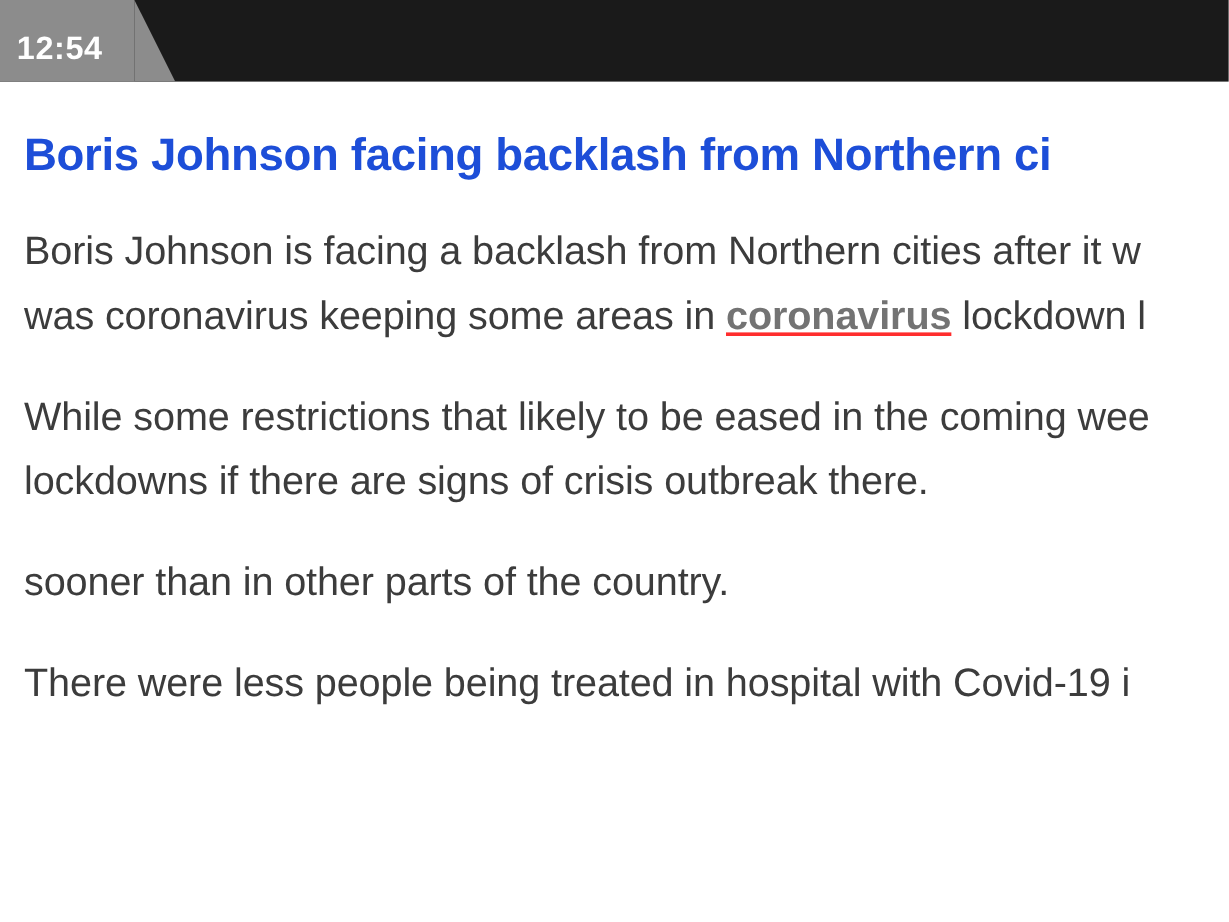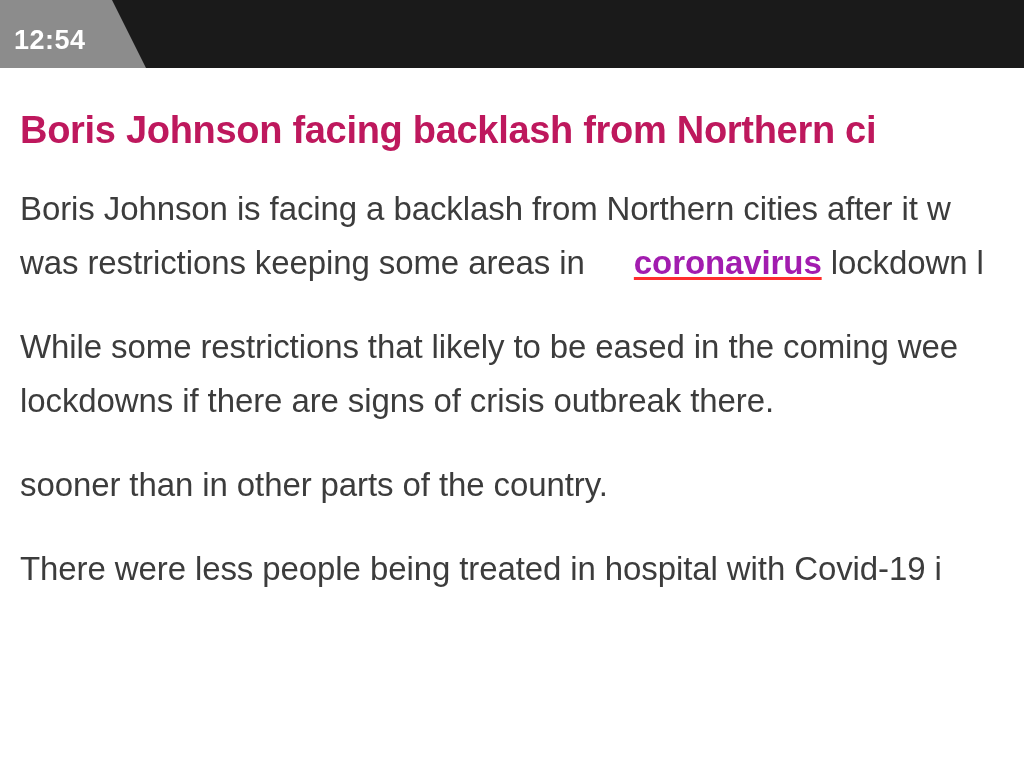--- a/index.html
+++ b/index.html
@@ -54,60 +54,59 @@
 
   
   .article {
     padding: 0 0 0 20px;
     width: 1004px;
     box-sizing: border-box;
   }
   .headline {
     font-size: 38px;
     font-weight: bold;
-    color: #be185d;
+    color: #1d4ed8;
     margin: 42px 0 0 0;
     line-height: 1.1;
     white-space: nowrap;
     letter-spacing: -0.3px;
   }
   .para {
     font-size: 33px;
     line-height: 54px;
     color: #3c3c3c;
     margin: 30px 0 0 0;
     white-space: nowrap;
     letter-spacing: -0.1px;
   }
   .para .line { display: block; }
   .kw {
-    color: #a21caf;
+    color: #737373;
     font-weight: bold;
     text-decoration: underline;
     text-decoration-color: #ff2d2d;
     text-underline-offset: 3px;
-    margin-left: 40px;
   }
 </style>
 </head>
 <body>
 
 <div class="topbar">
   <div class="timestamp-tab">
     <span class="timestamp-text">12:54</span>
   </div>
   <div class="timestamp-tab-slant"></div>
 </div>
 
 <div class="article">
   <h1 class="headline">Boris Johnson facing backlash from Northern ci</h1>
   <div id="paragraphs">
       <p class="para">
         <span class="line"><span>Boris Johnson is facing a backlash from Northern cities after it w</span></span>
-        <span class="line"><span>was restrictions keeping some areas in </span><span class="kw">coronavirus</span><span> lockdown l</span></span>
+        <span class="line"><span>was coronavirus keeping some areas in </span><span class="kw">coronavirus</span><span> lockdown l</span></span>
       </p>
       <p class="para">
         <span class="line"><span>While some restrictions that likely to be eased in the coming wee</span></span>
         <span class="line"><span>lockdowns if there are signs of crisis outbreak there.</span></span>
       </p>
       <p class="para">
         <span class="line"><span>sooner than in other parts of the country.</span></span>
       </p>
       <p class="para">
         <span class="line"><span>There were less people being treated in hospital with Covid-19 i</span></span>

